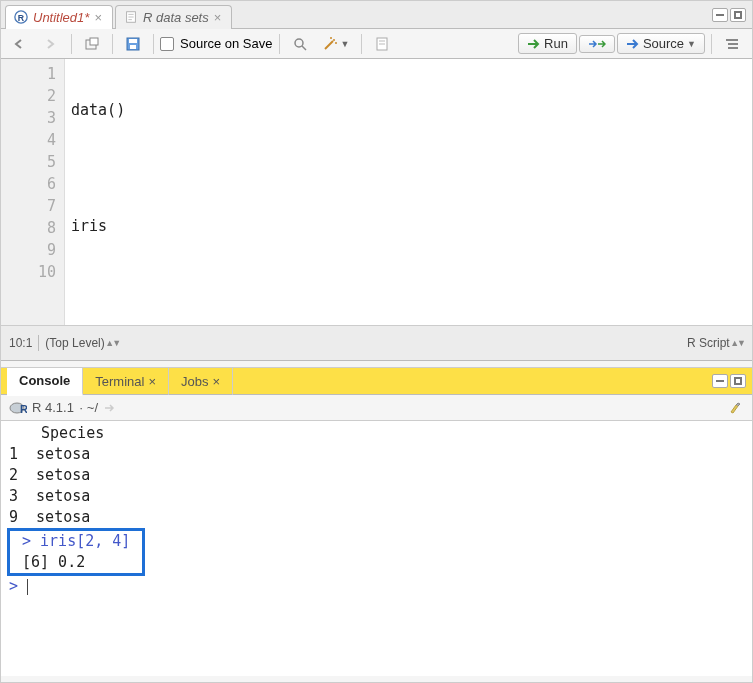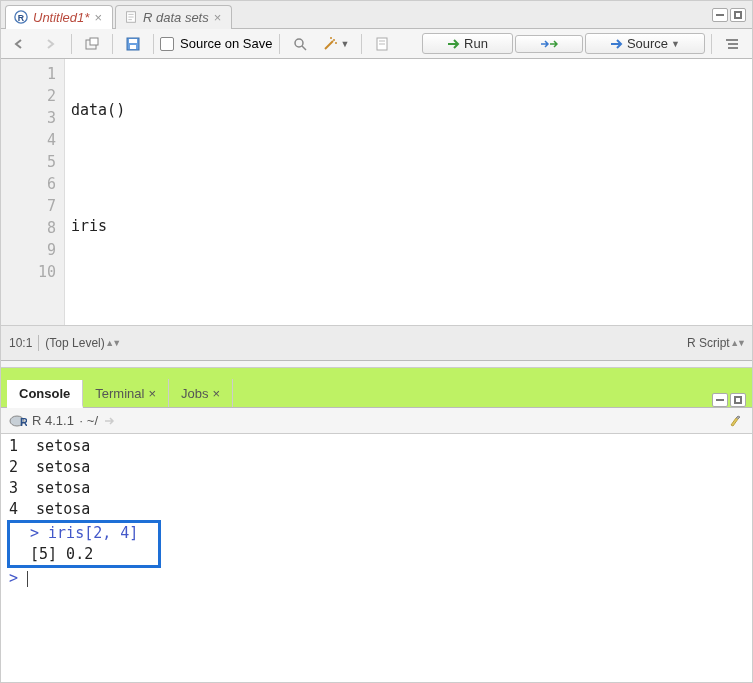--- a/index.html
+++ b/index.html
@@ -73,21 +73,21 @@
   display:flex;align-items:center;gap:3px;
   padding:2px 5px;
   border:1px solid transparent;
   border-radius:3px;
   cursor:pointer;
   color:#333;
 }
 .tbtn.bordered {
   border:1px solid #bbb;
   background:linear-gradient(#fff,#eee);
-  padding:2px 24px;
+  padding:2px 8px;
 }
 .tsep {
   width:1px; height:20px; background:#ccc; margin:0 4px;
 }
 .checkbox {
   width:14px;height:14px;border:1px solid #888;border-radius:2px;background:#fff;
 }
 .dropdown-arrow {
   font-size:9px;color:#666;
 }
@@ -127,24 +127,24 @@
   border-bottom:1px solid #bbb;
   height:36px;
   font-size:12px;color:#555;
   padding:0 8px;
 }
 .statusbar .split{width:1px;height:16px;background:#bbb;margin:0 6px;}
 .updown{font-size:9px;color:#888;letter-spacing:-2px;}
 
 
 .lower-tabbar {
-  display:flex;align-items:flex-end;
-  background:#bef264;
+  display:flex;align-items:center;
+  background:#fde047;
   border-bottom:1px solid #bbb;
-  height:41px;
+  height:28px;
   margin-top:6px;
   border-top:1px solid #ccc;
   padding-left:6px;
 }
 .ltab {
   display:flex;align-items:center;gap:4px;
   padding:4px 12px 3px;
   border-right:1px solid #ccc;
   color:#555;
   cursor:pointer;
@@ -171,21 +171,21 @@
   font-family:"Menlo","Consolas",monospace;
   font-size:15px;
   padding:2px 8px;
   height: 255px;
 }
 .cln{height:21px;line-height:21px;white-space:pre;}
 .cln-col-hdr{color:#222; padding-left:32px;}
 .cln-row{color:#222;}
 .prompt-blue{color:#4358c9;}
 .output{color:#222;}
-.hl-lower{border:3px solid #1e6fd6;display:inline-block;padding:0 20px;margin-left:-2px;}
+.hl-lower{border:3px solid #1e6fd6;display:inline-block;padding:0 12px;margin-left:-2px;}
 .cursor-prompt{color:#4358c9;}
 
 
 svg{display:block}
 </style>
 </head>
 <body>
 
 <div class="tabbar">
   <div class="tab active">
@@ -371,22 +371,23 @@
       <path d="M2 6 L9 6 M7 3 L10 6 L7 9" fill="none" stroke="#ccc" stroke-width="1.5"></path>
     </svg>
   <div class="spacer"></div>
   <svg width="16" height="14">
       <path d="M3 11 L8 4 L10 5 L5 12 Z" fill="#e0c860" stroke="#bba040"></path>
       <path d="M8 4 L10 2 L12 3 L10 5" fill="#aaa" stroke="#888"></path>
     </svg>
 </div>
 
 <div class="console-body">
+  <div class="cln"><span class="cln-col-hdr">Species</span></div>
   <div class="cln cln-row">1  setosa</div>
   <div class="cln cln-row">2  setosa</div>
   <div class="cln cln-row">3  setosa</div>
-  <div class="cln cln-row">4  setosa</div>
+  <div class="cln cln-row">9  setosa</div>
   <div class="hl-lower">
     <div class="cln prompt-blue">&gt; iris[2, 4]</div>
-    <div class="cln output">[5] 0.2</div>
+    <div class="cln output">[6] 0.2</div>
   </div>
   <div class="cln cursor-prompt"><span>&gt;</span> <span style="border-left:1px solid #444;height:16px;display:inline-block;vertical-align:middle"></span></div>
 </div>
 
 </body></html>

